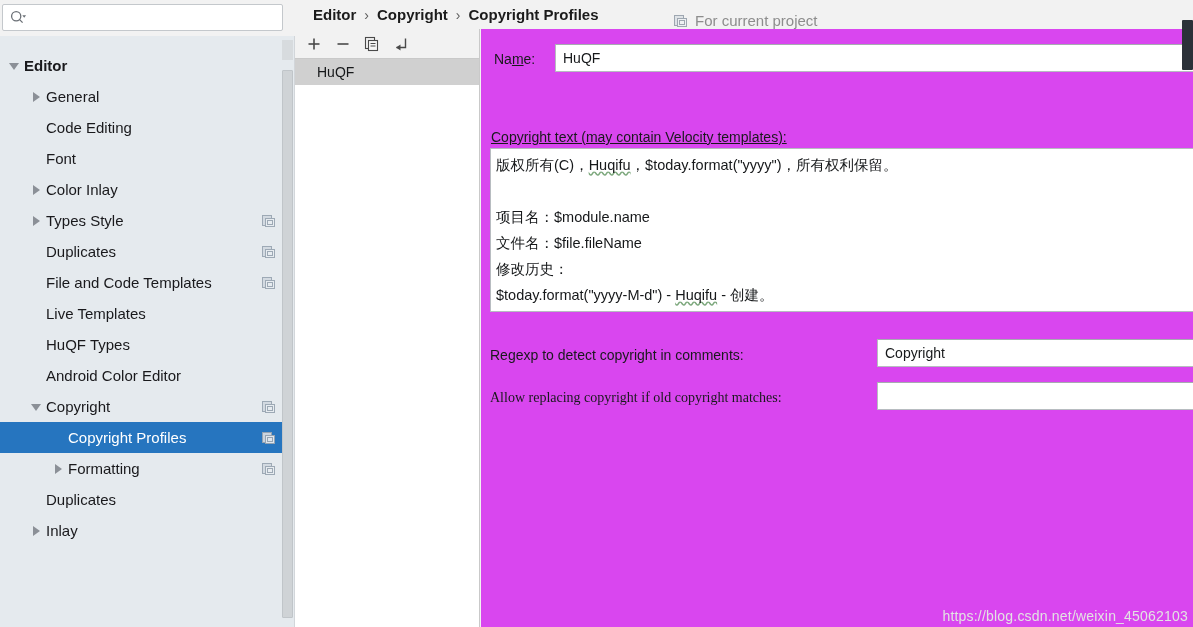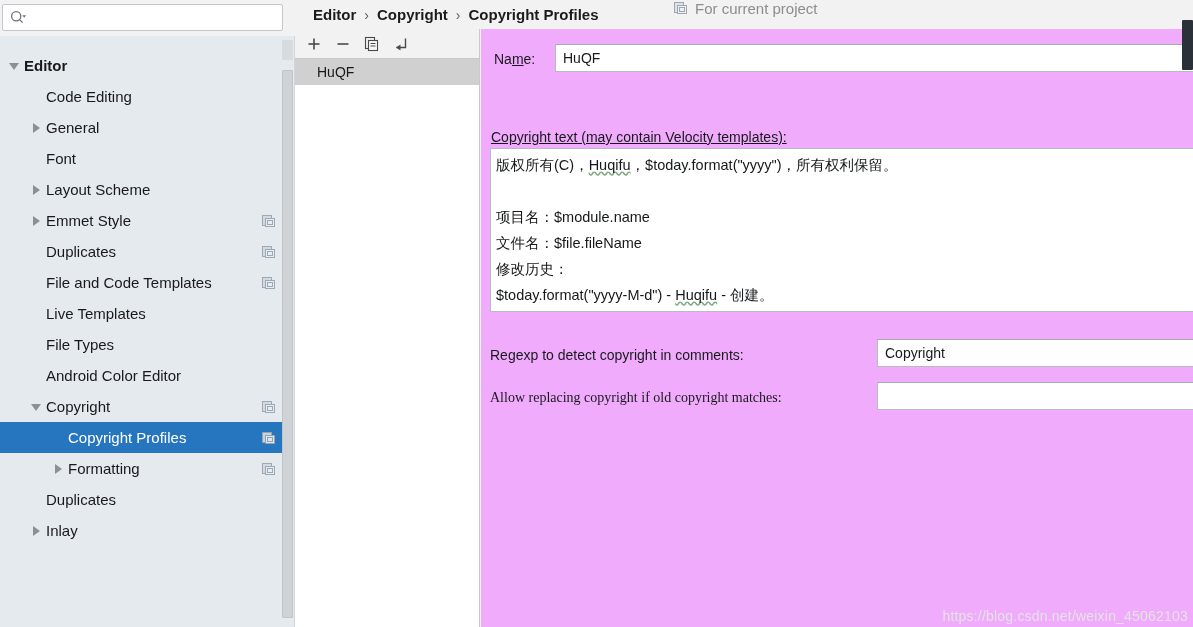--- a/index.html
+++ b/index.html
@@ -158,21 +158,21 @@
     color: #5e5e5e;
     font-weight: normal;
     margin: 0 8px;
     font-size: 14px;
   }
   #for-project {
     position: absolute;
     left: 378px; top: 0;
     height: 29px;
     display: flex;
-    align-items: flex-start;
+    align-items: flex-end;
     font-size: 15px;
     color: #8d8d8d;
     white-space: nowrap;
   }
   #for-project .proj-icon { margin-right: 6px; }
 
   
   #profiles-col {
     position: absolute;
     left: 0; top: 29px;
@@ -209,21 +209,21 @@
     font-size: 14px;
     color: #16181a;
     background: #d0d0d0;
   }
 
   
   #form {
     position: absolute;
     left: 186px; top: 29px;
     width: 712px; height: 598px;
-    background: #f0abfc;
+    background: #d946ef;
   }
   .fld-label {
     position: absolute;
     font-size: 14px;
     color: #19191c;
     white-space: nowrap;
   }
   .txtfield {
     position: absolute;
     background: #ffffff;
@@ -317,46 +317,46 @@
           <span class="tree-spacer"></span>
         </div>
         <div class="tree-row bold">
           <span style="flex: 0 0 6px;"></span>
           <span class="twisty expanded"></span>
           <span class="tree-label">Editor</span>
           <span class="tree-spacer"></span>
         </div>
         <div class="tree-row">
           <span style="flex: 0 0 28px;"></span>
-          <span class="twisty"></span>
-          <span class="tree-label">Code Editing</span>
-          <span class="tree-spacer"></span>
-        </div>
-        <div class="tree-row">
-          <span style="flex: 0 0 28px;"></span>
           <span class="twisty collapsed"></span>
           <span class="tree-label">General</span>
           <span class="tree-spacer"></span>
         </div>
         <div class="tree-row">
           <span style="flex: 0 0 28px;"></span>
           <span class="twisty"></span>
+          <span class="tree-label">Code Editing</span>
+          <span class="tree-spacer"></span>
+        </div>
+        <div class="tree-row">
+          <span style="flex: 0 0 28px;"></span>
+          <span class="twisty"></span>
           <span class="tree-label">Font</span>
           <span class="tree-spacer"></span>
         </div>
         <div class="tree-row">
           <span style="flex: 0 0 28px;"></span>
           <span class="twisty collapsed"></span>
-          <span class="tree-label">Layout Scheme</span>
+          <span class="tree-label">Color Inlay</span>
           <span class="tree-spacer"></span>
         </div>
         <div class="tree-row">
           <span style="flex: 0 0 28px;"></span>
           <span class="twisty collapsed"></span>
-          <span class="tree-label">Emmet Style</span>
+          <span class="tree-label">Types Style</span>
           <span class="tree-spacer"></span>
           <span class="proj-icon"><svg width="16" height="16" viewBox="0 0 16 16">
               <rect x="1.5" y="2.5" width="9" height="10" fill="#d3dae1" stroke="#9aa6b2" stroke-width="1"></rect>
               <rect x="4.5" y="5.5" width="9" height="8" fill="#e8edf1" stroke="#9aa6b2" stroke-width="1"></rect>
               <rect x="6.5" y="7.5" width="5" height="4" fill="none" stroke="#9aa6b2" stroke-width="1"></rect>
             </svg></span>
         </div>
         <div class="tree-row">
           <span style="flex: 0 0 28px;"></span>
           <span class="twisty"></span>
@@ -381,21 +381,21 @@
         </div>
         <div class="tree-row">
           <span style="flex: 0 0 28px;"></span>
           <span class="twisty"></span>
           <span class="tree-label">Live Templates</span>
           <span class="tree-spacer"></span>
         </div>
         <div class="tree-row">
           <span style="flex: 0 0 28px;"></span>
           <span class="twisty"></span>
-          <span class="tree-label">File Types</span>
+          <span class="tree-label">HuQF Types</span>
           <span class="tree-spacer"></span>
         </div>
         <div class="tree-row">
           <span style="flex: 0 0 28px;"></span>
           <span class="twisty"></span>
           <span class="tree-label">Android Color Editor</span>
           <span class="tree-spacer"></span>
         </div>
         <div class="tree-row">
           <span style="flex: 0 0 28px;"></span>

